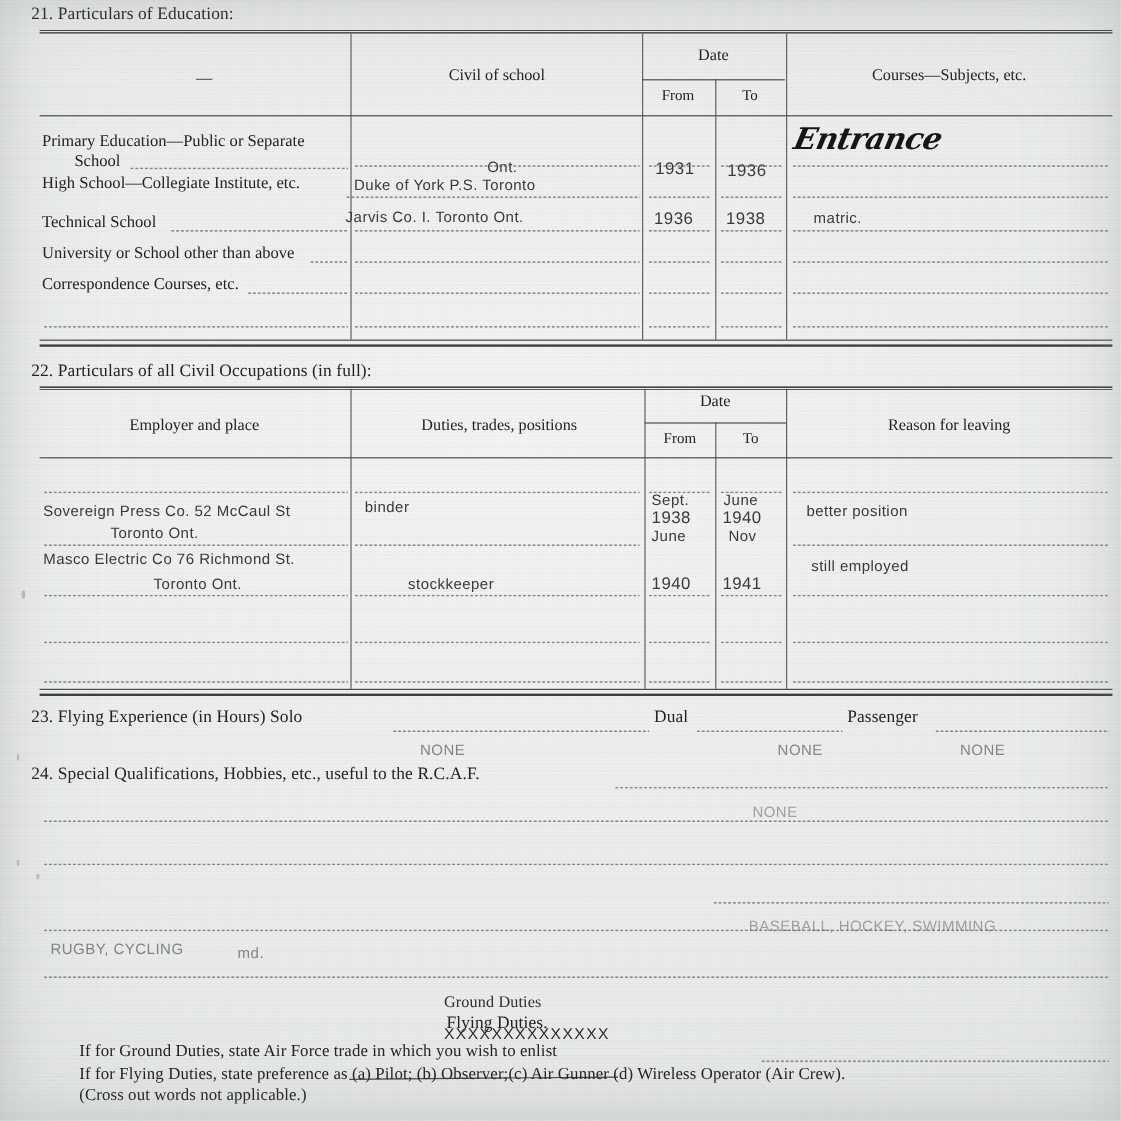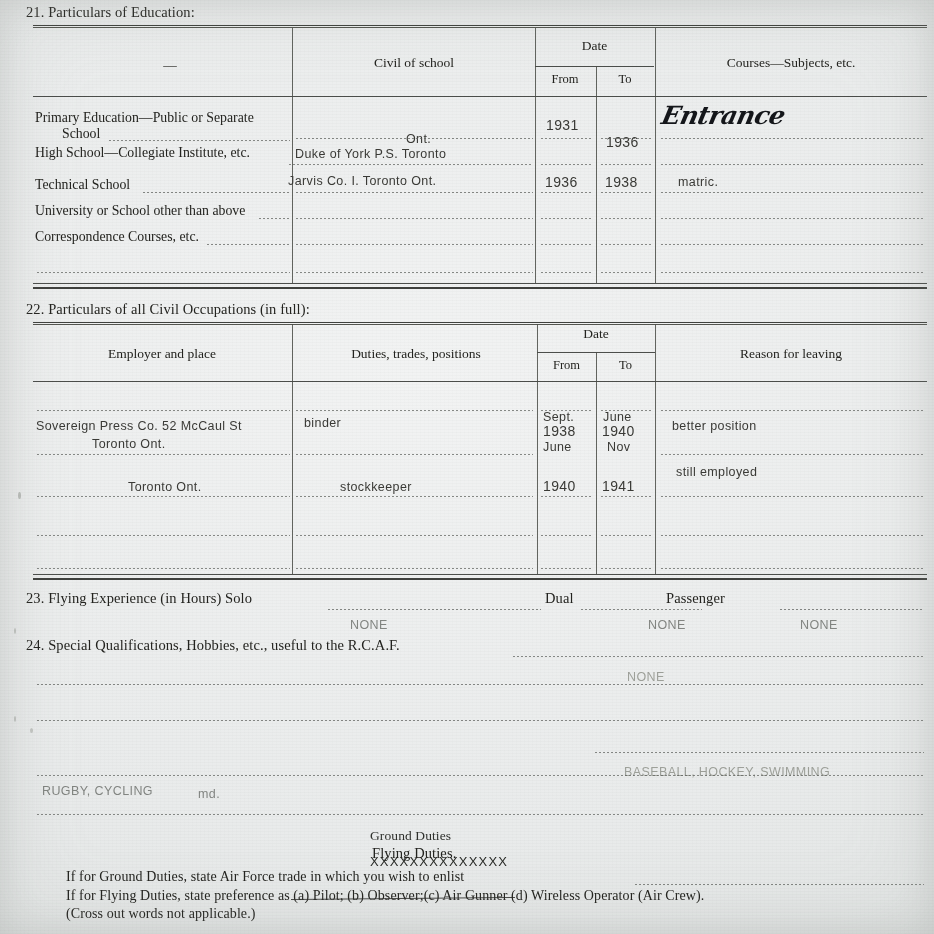--- a/index.html
+++ b/index.html
@@ -105,21 +105,21 @@
   <div class="hdr" style="left:660px;top:55px;width:262px;font-family:Liberation Serif, serif;">Courses—Subjects, etc.</div>
 
   <div class="lbl" style="left:35px;top:110px;">Primary Education—Public or Separate</div>
   <div class="lbl" style="left:62px;top:126px;">School</div>
   <div class="dots" style="left:108px;top:138px;width:182px;"></div>
 
   <div class="typed" style="left:406px;top:105px;">Ont.</div>
   <div class="typed" style="left:295px;top:120px;">Duke of York P.S. Toronto</div>
   <div class="dots" style="left:295px;top:136px;width:238px;"></div>
 
-  <div class="typed" style="left:546px;top:90px;font-size:14px;">1931</div>
+  <div class="typed" style="left:546px;top:105px;font-size:14px;">1931</div>
   <div class="typed" style="left:606px;top:107px;font-size:14px;">1936</div>
   <div class="dots" style="left:540px;top:136px;width:52px;"></div>
   <div class="dots" style="left:600px;top:136px;width:52px;"></div>
 
   <div class="hand" style="left:662px;top:101px;font-size:25px;">Entrance</div>
   <div class="dots" style="left:660px;top:136px;width:264px;"></div>
 
   <div class="lbl" style="left:35px;top:145px;">High School—Collegiate Institute, etc.</div>
   <div class="typed" style="left:288px;top:147px;">Jarvis Co. I. Toronto Ont.</div>
   <div class="dots" style="left:288px;top:162px;width:245px;"></div>
@@ -190,20 +190,21 @@
   <div class="typed" style="left:543px;top:383px;">Sept.</div>
   <div class="typed" style="left:543px;top:396px;font-size:14px;">1938</div>
   <div class="typed" style="left:603px;top:383px;">June</div>
   <div class="typed" style="left:602px;top:396px;font-size:14px;">1940</div>
   <div class="dots" style="left:540px;top:408px;width:52px;"></div>
   <div class="dots" style="left:600px;top:408px;width:52px;"></div>
 
   <div class="typed" style="left:672px;top:392px;">better position</div>
   <div class="dots" style="left:660px;top:408px;width:264px;"></div>
 
+  <div class="typed" style="left:36px;top:432px;">Masco Electric Co 76 Richmond St.</div>
   <div class="dots" style="left:36px;top:452px;width:254px;"></div>
   <div class="typed" style="left:128px;top:453px;">Toronto Ont.</div>
   <div class="typed" style="left:340px;top:453px;">stockkeeper</div>
   <div class="dots" style="left:295px;top:452px;width:238px;"></div>
 
   <div class="typed" style="left:543px;top:413px;">June</div>
   <div class="typed" style="left:543px;top:451px;font-size:14px;">1940</div>
   <div class="typed" style="left:607px;top:413px;">Nov</div>
   <div class="typed" style="left:602px;top:451px;font-size:14px;">1941</div>
 
@@ -232,21 +233,21 @@
     <span>23.</span>
     <span>Flying Experience (in Hours) Solo</span>
   </div>
   <div class="dots" style="left:327px;top:607px;width:214px;"></div>
   <div class="typed faint" style="left:350px;top:591px;">NONE</div>
 
   <div class="q" style="left:545px;top:590px;">Dual</div>
   <div class="dots" style="left:580px;top:607px;width:122px;"></div>
   <div class="typed faint" style="left:648px;top:591px;">NONE</div>
 
-  <div class="q" style="left:666px;top:590px;">Passenger</div>
+  <div class="q" style="left:706px;top:590px;">Passenger</div>
   <div class="dots" style="left:779px;top:607px;width:145px;"></div>
   <div class="typed faint" style="left:800px;top:591px;">NONE</div>
 
   <div class="q" style="left:26px;top:637px;">
     <span>24.</span>
     <span>Special Qualifications, Hobbies, etc., useful to the R.C.A.F.</span>
   </div>
   <div class="dots" style="left:512px;top:654px;width:412px;"></div>
   <div class="typed vfaint" style="left:627px;top:643px;">NONE</div>
 

